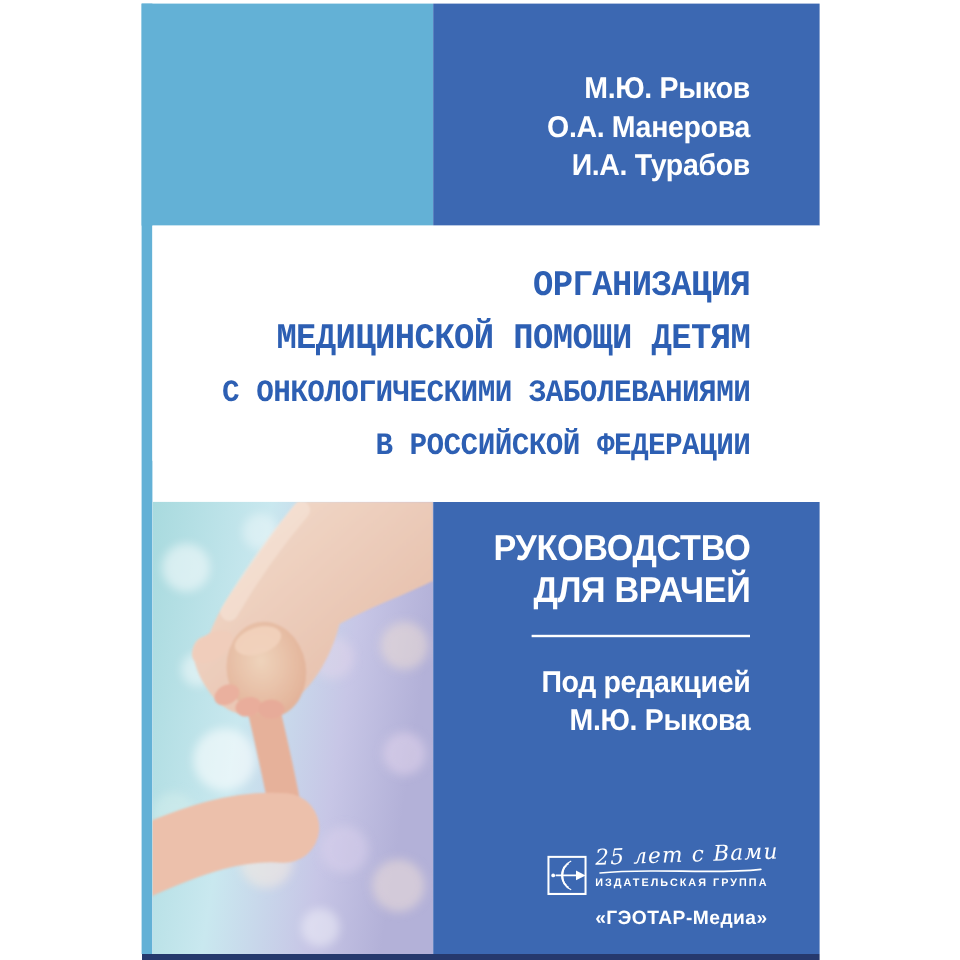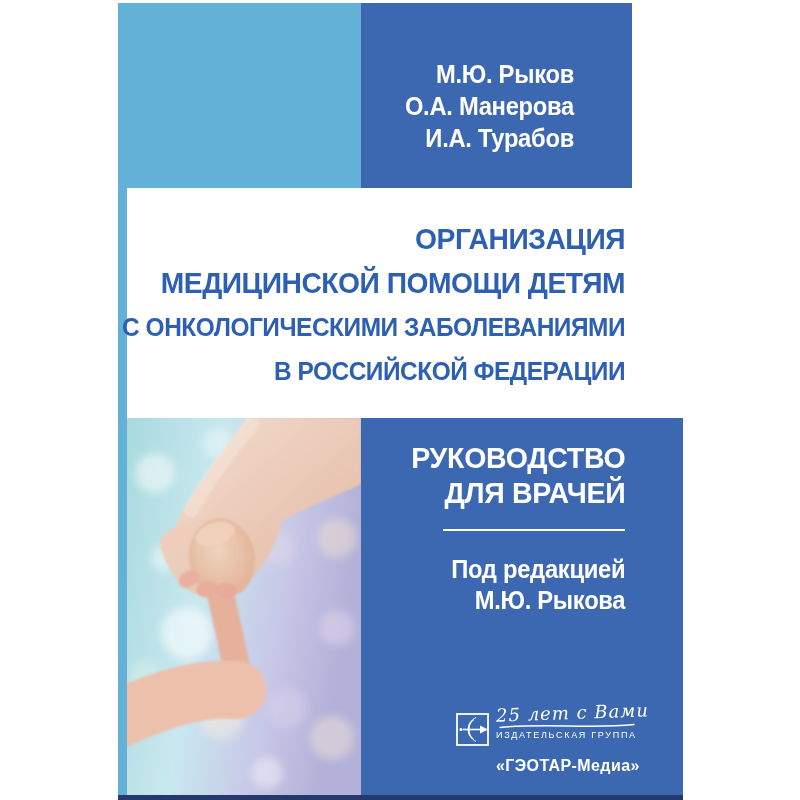--- a/index.html
+++ b/index.html
@@ -4,30 +4,30 @@
 <style>
   html,body { margin:0; padding:0; background:#ffffff; }
   .page {
     position:relative; width:800px; height:800px; background:#ffffff;
     font-family:"Liberation Sans", sans-serif; overflow:hidden;
   }
   .cover { position:absolute; left:118px; top:3px; width:565px; height:797px; }
 
   .spine-strip { position:absolute; left:0; top:0; width:9px; height:792px; background:var(--light-blue,#63b1d6); }
   .header-light { position:absolute; left:0; top:0; width:243px; height:185px; background:var(--light-blue,#63b1d6); }
-  .header-dark  { position:absolute; left:243px; top:0; width:271px; height:185px; background:var(--dark-blue,#3c68b2); }
+  .header-dark  { position:absolute; left:243px; top:0; width:322px; height:185px; background:var(--dark-blue,#3c68b2); }
 
   .authors {
     position:absolute; top:55px; right:58px; text-align:right;
     color:#ffffff; font-weight:bold; font-size:25px; line-height:32px;
     letter-spacing:-0.3px; transform:scaleX(0.95); transform-origin:right top;
     white-space:nowrap;
   }
 
-  .titleband { position:absolute; left:9px; top:185px; width:556px; height:196px; background:#ffffff; }
+  .titleband { position:absolute; left:9px; top:185px; width:556px; height:196px; background:#ffffff;font-family:Liberation Mono, monospace; }
   .title {
     position:absolute; top:29px; right:58px; text-align:right;
     color:var(--title-blue,#2d5fb3); font-weight:bold;
     letter-spacing:-0.5px; transform:scaleX(0.94); transform-origin:right top;
     white-space:nowrap;
   }
   .title .t1 { font-size:30px; line-height:44px; }
   .title .t2 { font-size:26px; line-height:44px; }
 
   .photo { position:absolute; left:9px; top:415px; width:234px; height:377px; overflow:hidden; }
@@ -51,21 +51,21 @@
 
   .logo { position:absolute; top:285px; left:95px; display:flex; gap:7px; color:#ffffff; }
   .logo-icon { width:33px; height:33px; margin-top:10px; flex:none; }
   .logo-text { display:flex; flex-direction:column; }
   .anniv {
     font-family:"DejaVu Serif", serif; font-style:italic;
     font-size:18px; line-height:19px; letter-spacing:1px; transform:rotate(-2deg);
     white-space:nowrap;
   }
   .flourish { margin:0 0 1px 2px; }
-  .group { font-size:9px; font-weight:normal; letter-spacing:1.7px; line-height:11px; white-space:nowrap; }
+  .group { font-size:9px; font-weight:bold; letter-spacing:1.7px; line-height:11px; white-space:nowrap; }
   .pubname { font-size:16px; font-weight:bold; letter-spacing:0.4px; line-height:19px; white-space:nowrap;margin-top:15px; }
 
   .bottomstrip { position:absolute; left:0; top:792px; width:565px; height:5px; background:var(--navy,#26396d); }
 </style>
 </head>
 <body>
 
 <div class="page">
   <div class="cover">
 

